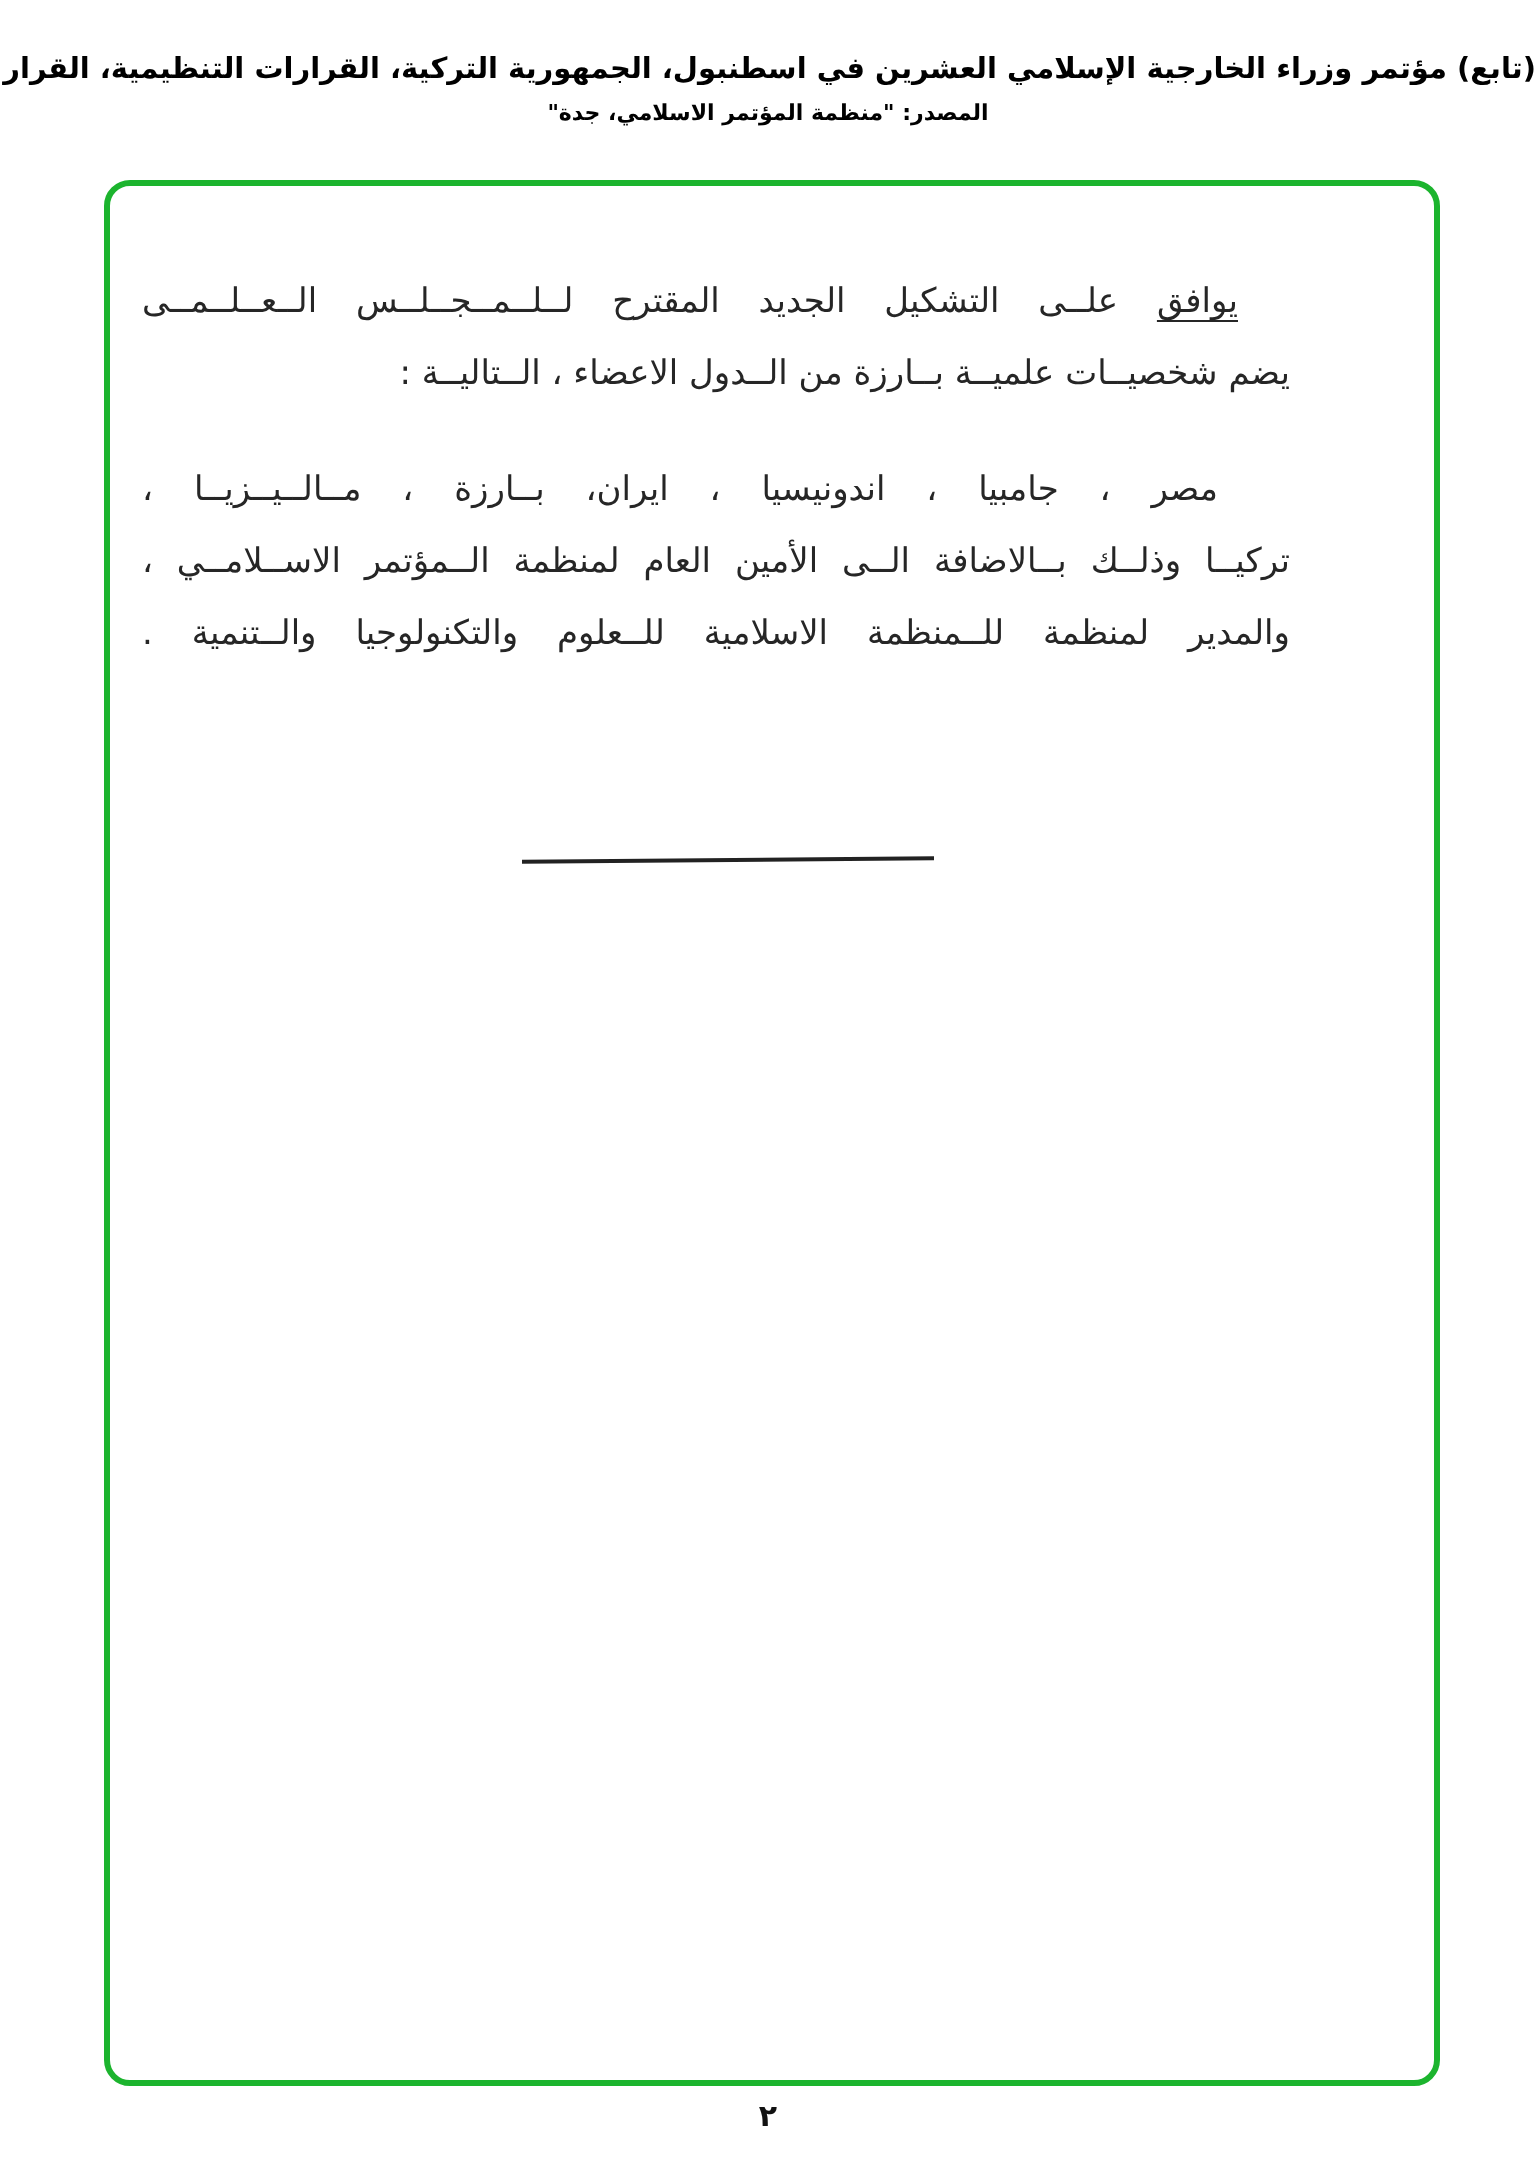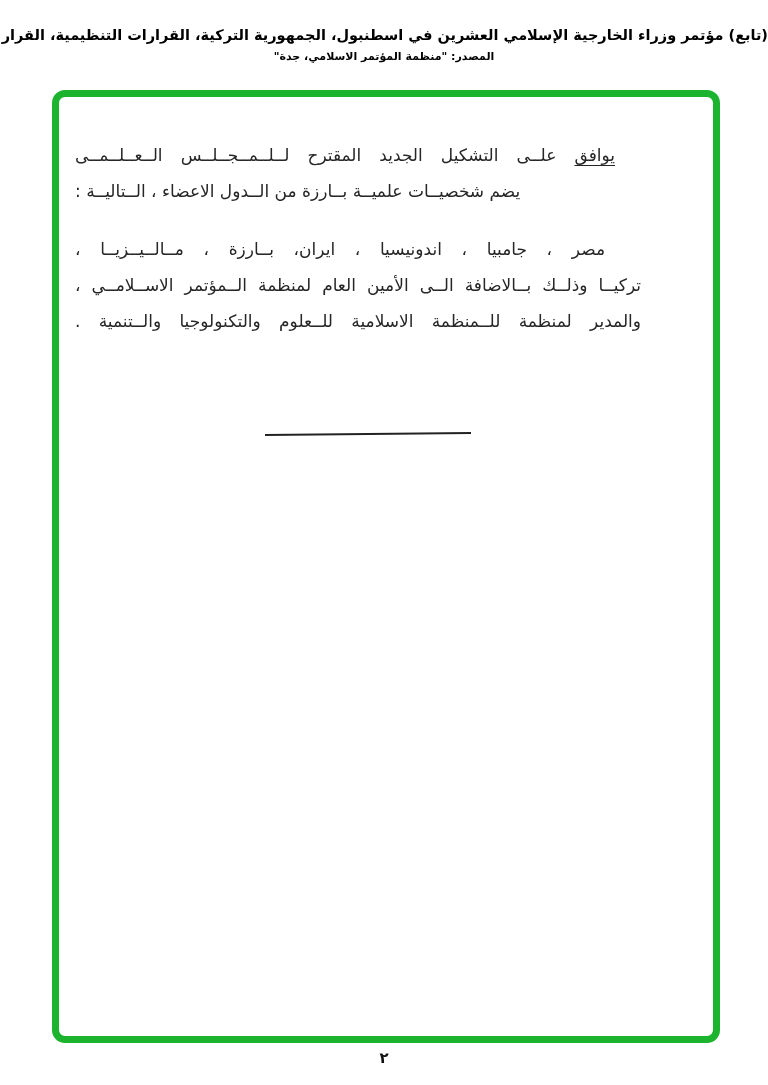--- a/index.html
+++ b/index.html
@@ -37,21 +37,21 @@
     margin-top: 2px;
   }
 
   
   .doc-frame {
     position: absolute;
     left: 52px;
     top: 90px;
     width: 668px;
     height: 953px;
-    border: 7px solid #8b5cf6;
+    border: 3px solid #8b5cf6;
     border-radius: 13px;
     background: #ffffff;
   }
 
   
   .doc-text {
     position: absolute;
     top: 40px;
     left: 16px;
     right: 72px;
@@ -59,21 +59,21 @@
     color: #262626;
     font-size: 17px;
     line-height: 36px;
   }
   .line {
     text-align: justify;
     text-align-last: justify;
     white-space: nowrap;
   }
   .line.natural {
-    text-align: left;
+    text-align: right;
     text-align-last: auto;
   }
   .indent-sm { padding-right: 26px; }
   .indent-md { padding-right: 36px; }
   .para2 { margin-top: 22px; }
   .u-word {
     text-decoration: underline;
     text-underline-offset: 4px;
     text-decoration-thickness: 1px;
   }

